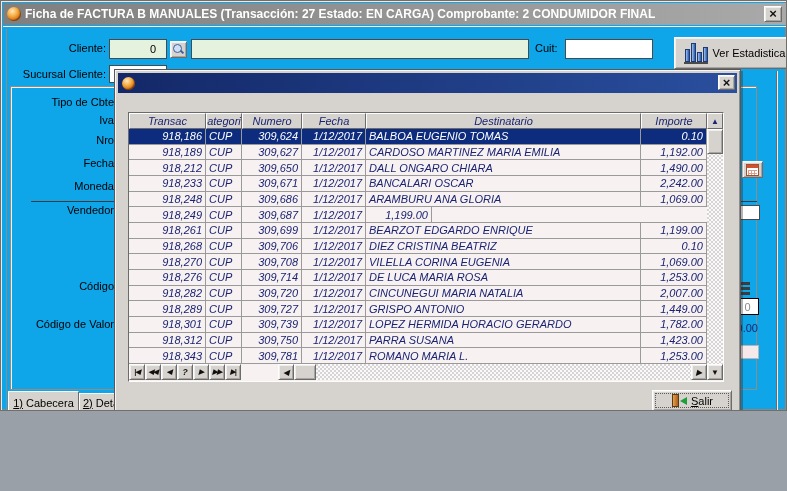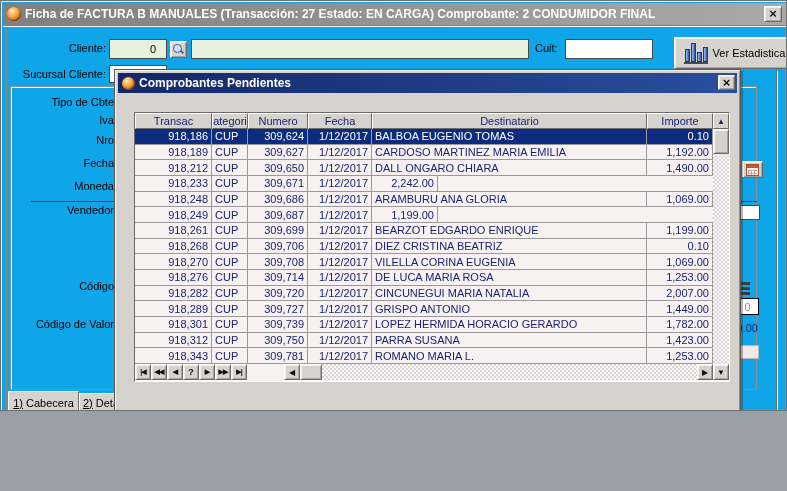--- a/index.html
+++ b/index.html
@@ -80,22 +80,22 @@
   
   .dialog{left:113px;top:68px;width:627px;height:347px;background:#d6d3ce;
     border:1px solid #585858;
     box-shadow:inset 1px 1px 0 #f7f6f4, inset -1px -1px 0 #8f8d89, 2px 2px 0 rgba(40,40,40,.35);}
   .dtitle{left:3px;top:3px;width:619px;height:20px;
     background:linear-gradient(90deg,#132868 0%,#2a4f9e 100%);display:flex;align-items:center;}
   .dtitle .cap{color:#fff;font-weight:bold;font-size:12px;margin-left:4px;}
   .dtitle .sphere{width:13px;height:13px;}
 
   
-  .grid{left:19px;top:42px;width:596px;height:270px;background:#f7f1f2;
-    border:1px solid;border-color:#6b6b6b #fdfdfd #fdfdfd #6b6b6b;position:absolute;}
+  .grid{left:13px;top:42px;width:596px;height:270px;background:#f7f1f2;
+    border:1px solid;border-color:#6b6b6b #fdfdfd #fdfdfd #6b6b6b;position:absolute;font-style:italic;}
   .ghead{position:absolute;left:0;top:0;right:0;height:16px;display:flex;}
   .gh{background:#d6d3ce;border:1px solid;border-color:#fdfdfd #6b6b6b #6b6b6b #fdfdfd;
     color:#1a2470;display:flex;align-items:center;justify-content:center;
     white-space:nowrap;overflow:hidden;flex:0 0 auto;}
   .gbody{position:absolute;left:0;top:16px;width:578px;bottom:17px;display:flex;flex-direction:column;}
   .grow{flex:1;display:flex;background:#f7f1f2;border-bottom:1px solid #9a9a9a;}
   .grow.sel{background:#0d2c7e;}
   .grow.sel .gc{color:#fff;}
   .gc{border-right:1px solid #9a9a9a;color:#1a2470;display:flex;align-items:center;
     white-space:nowrap;overflow:hidden;flex:0 0 auto;}
@@ -221,21 +221,20 @@
   </div>
   <div class="abs raised btn cmdbtn" style="left:700px;top:455px;width:84px;height:23px;">
     <span class="ico-cross">✖</span>
     <span>Cancelar</span>
   </div>
   <div class="abs botstrip"></div>
 
   <div class="abs dialog">
     <div class="abs dtitle">
       <span class="sphere"></span>
-      <span class="cap">Comprobantes Pendientes</span>
     </div>
     <div class="abs raised btn closebtn" style="right:5px;top:5px;width:17px;height:15px;">
       <span>×</span>
     </div>
 
     <div class="grid">
       <div class="ghead">
         <div class="gh c0">Transac</div>
         <div class="gh c1">ategori</div>
         <div class="gh c2">Numero</div>
@@ -270,20 +269,21 @@
             <div class="gc c2 num">309,650</div>
             <div class="gc c3 num">1/12/2017</div>
             <div class="gc c4 txt">DALL ONGARO CHIARA</div>
             <div class="gc c5 num">1,490.00</div>
           </div>
           <div class="grow">
             <div class="gc c0 num">918,233</div>
             <div class="gc c1 txt">CUP</div>
             <div class="gc c2 num">309,671</div>
             <div class="gc c3 num">1/12/2017</div>
+            <div class="gc c4 txt">BANCALARI OSCAR</div>
             <div class="gc c5 num">2,242.00</div>
           </div>
           <div class="grow">
             <div class="gc c0 num">918,248</div>
             <div class="gc c1 txt">CUP</div>
             <div class="gc c2 num">309,686</div>
             <div class="gc c3 num">1/12/2017</div>
             <div class="gc c4 txt">ARAMBURU ANA GLORIA</div>
             <div class="gc c5 num">1,069.00</div>
           </div>
@@ -388,15 +388,24 @@
         <div class="htrack checker"></div>
         <div class="arrb raised">
           <span>▶</span>
         </div>
         <div class="arrb raised">
           <span>▼</span>
         </div>
       </div>
     </div>
 
+    <div class="salir raised">
+      <div class="inner">
+        <span class="door">
+          <span class="arrow"></span>
+            <span class="panel"></span>
+        </span>
+        <span><span class="u">S</span><span>alir</span></span>
+      </div>
+    </div>
   </div>
 
 </div>
 
 </body></html>

